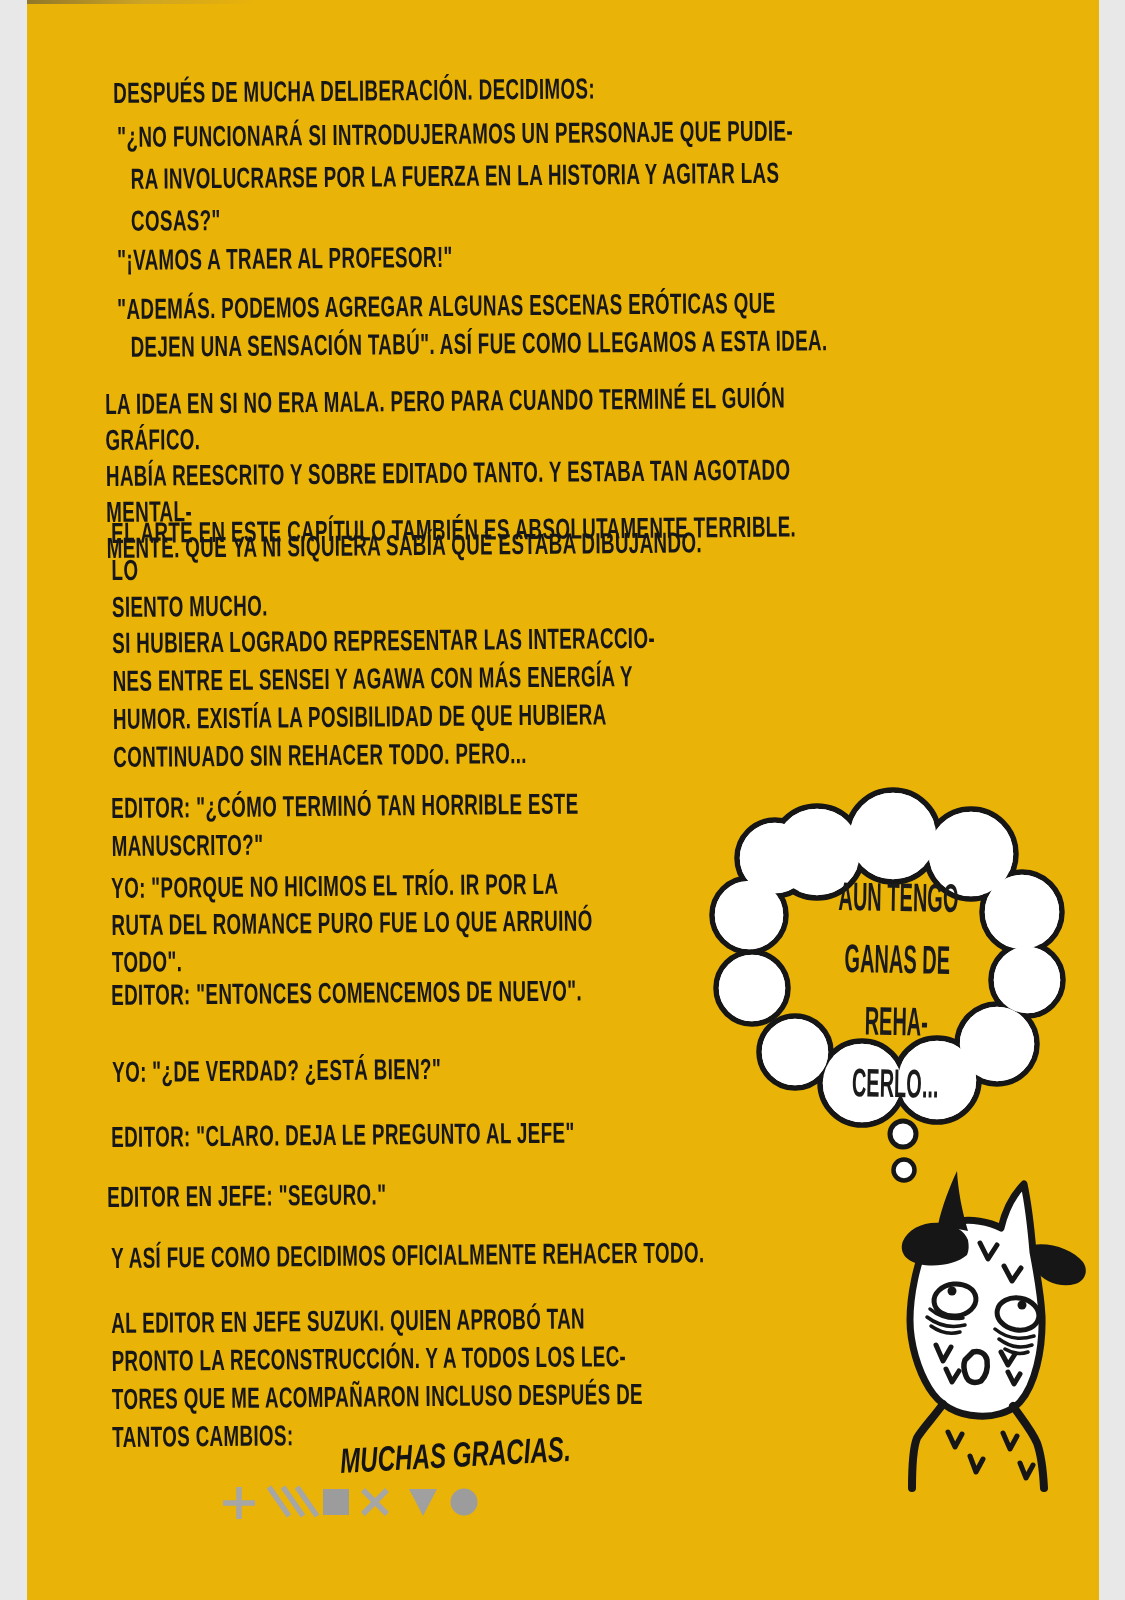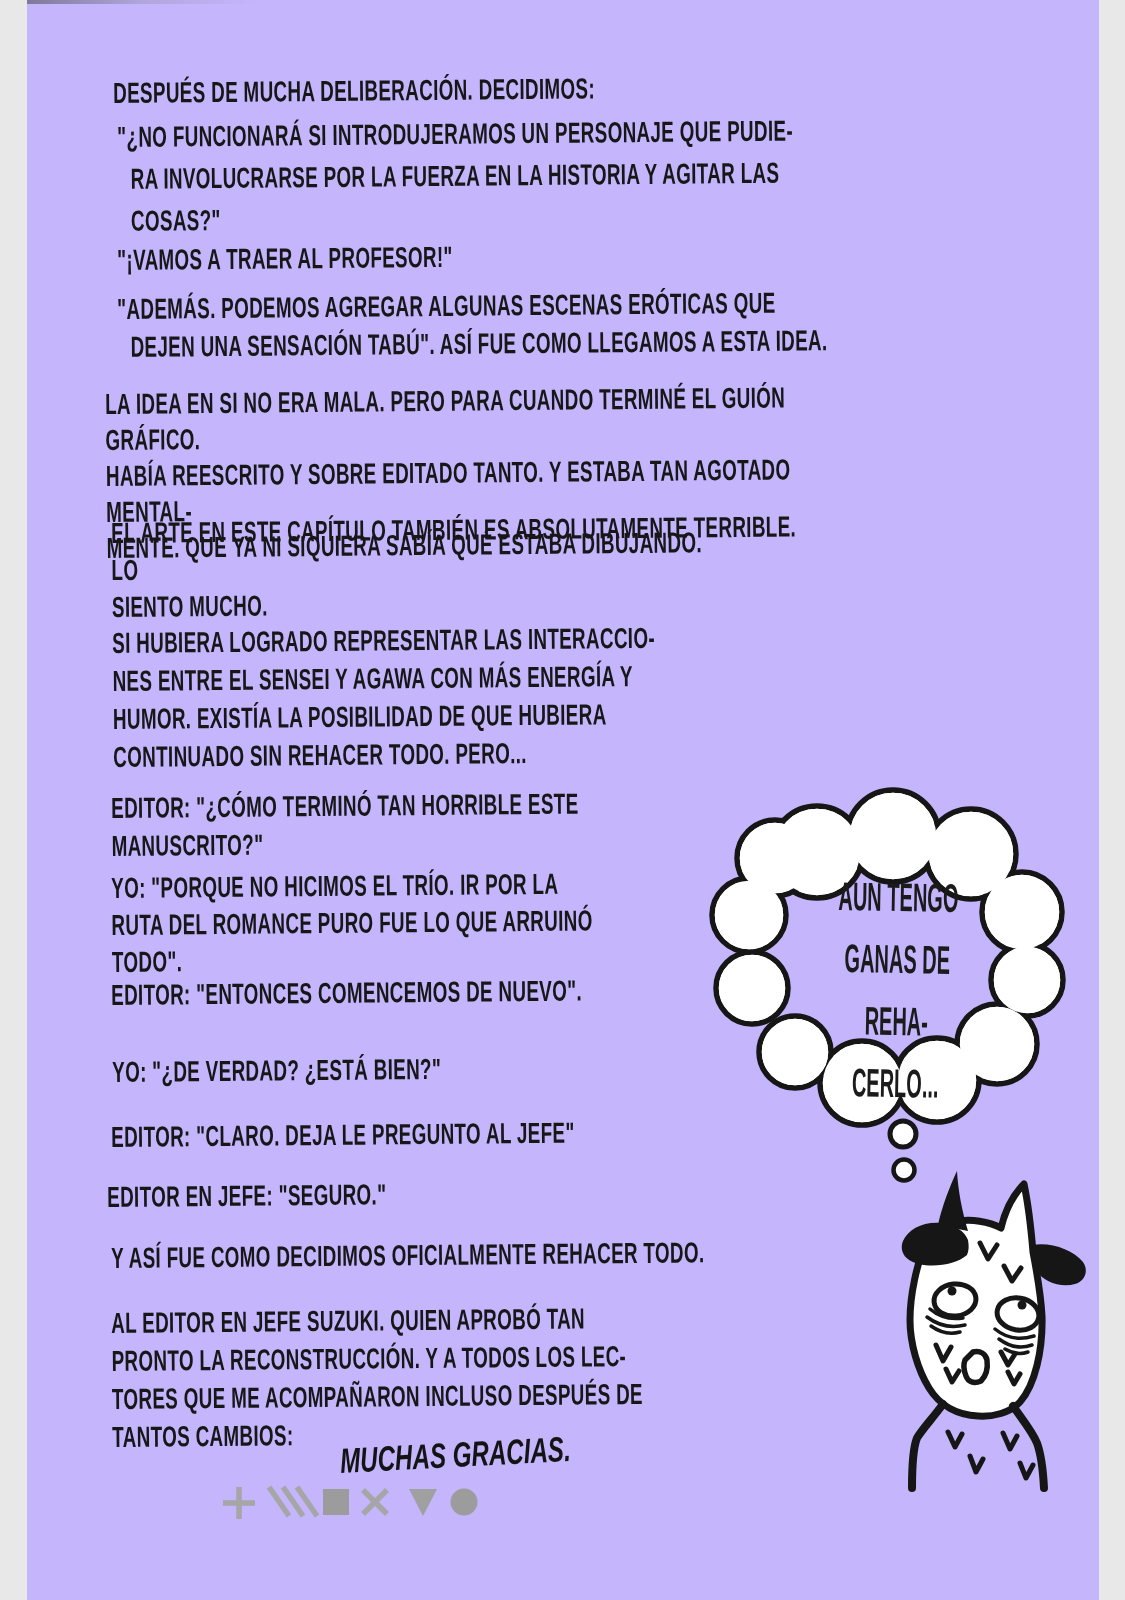--- a/index.html
+++ b/index.html
@@ -1,20 +1,20 @@
 <!DOCTYPE html>
 <html><head>
 <meta charset="utf-8">
 <style>
   html,body{margin:0;padding:0;background:#e8e8e8;}
   .page{
     position:relative;
     width:1072px;height:1600px;
     margin:0 auto;
-    background:#c4b5fd;
+    background:#eab308;
     overflow:hidden;
     font-family:"Liberation Sans","DejaVu Sans",sans-serif;
   }
   .scan-mark{
     position:absolute;top:0;left:0;width:230px;height:4px;
     background:linear-gradient(to right, rgba(70,70,70,.55), rgba(120,120,120,.25), transparent);
   }
   .para{
     position:absolute;
     margin:0;

